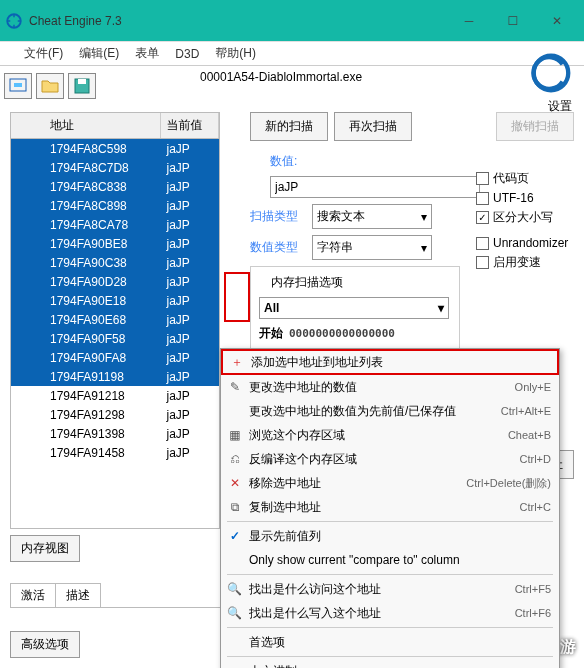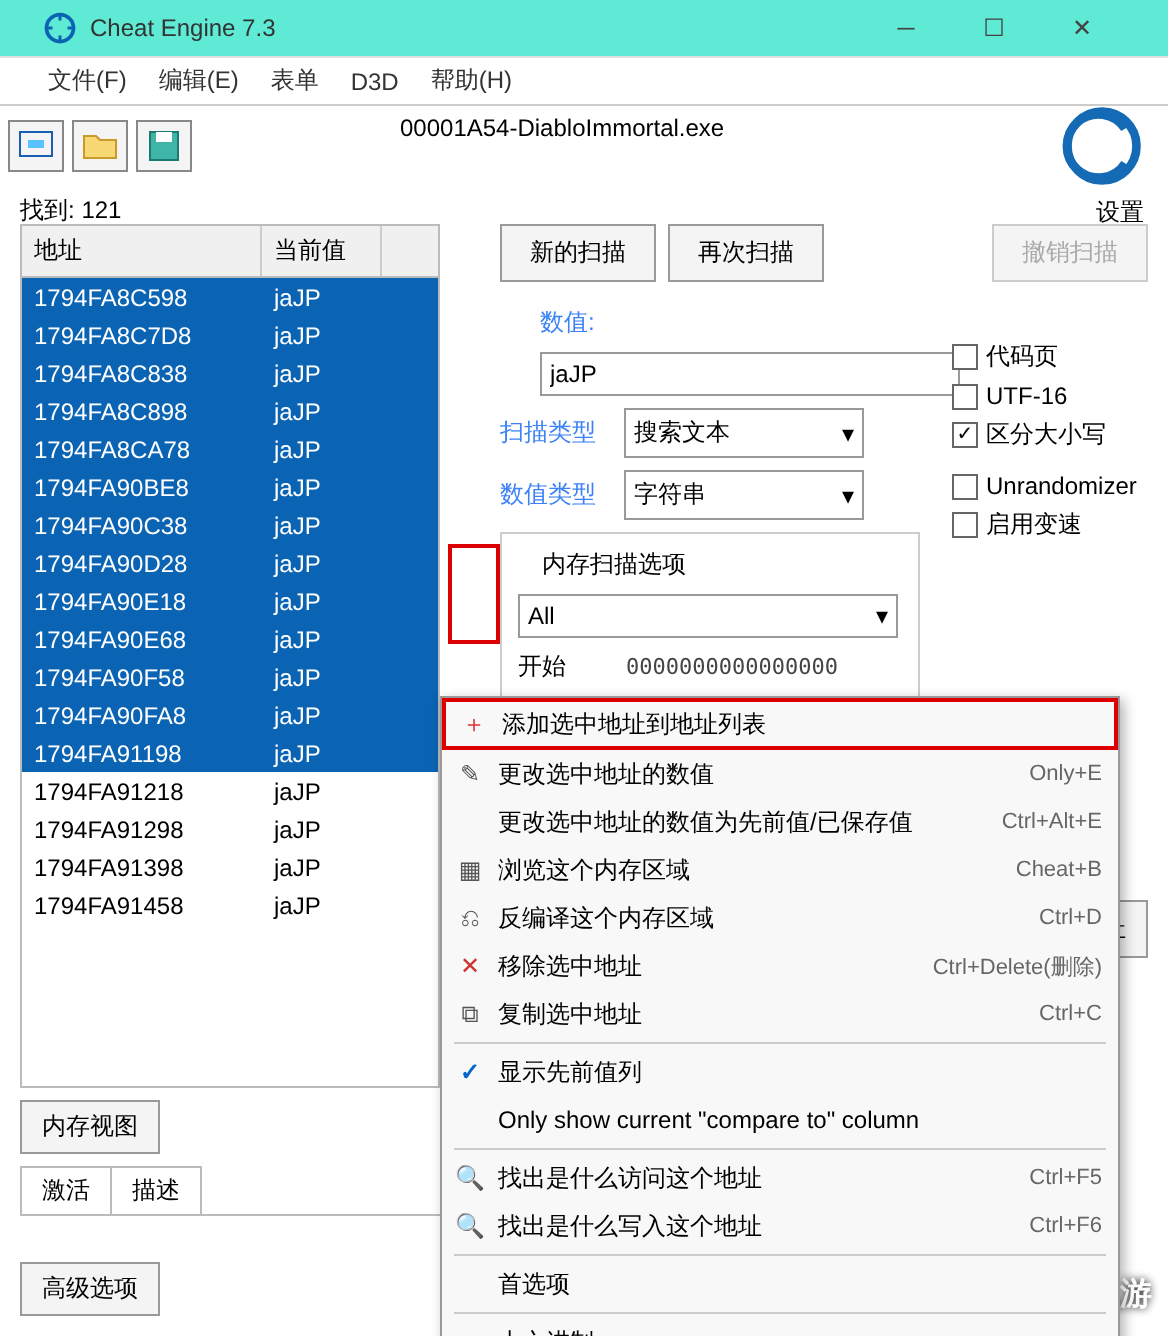--- a/index.html
+++ b/index.html
@@ -1,56 +1,56 @@
 <!DOCTYPE html>
 <html><head>
 <meta charset="utf-8">
 <style>
 * { box-sizing: border-box; margin: 0; padding: 0; font-family: "Microsoft YaHei", "Segoe UI", sans-serif; font-size: 12px; }
 body { background: #fff; width: 584px; height: 668px; overflow: hidden; position: relative; }
-.titlebar { height: 29px; background: #5eead4; display: flex; align-items: center; padding: 0 21px; border-bottom: 1px solid #e0e0e0; }
+.titlebar { height: 42px; background: #14b8a6; display: flex; align-items: center; padding: 0 5px; border-bottom: 1px solid #e0e0e0; }
 .titlebar .icon { width: 18px; height: 18px; margin-right: 6px; }
 .titlebar .title { flex: 1; font-size: 12px; color: #333; }
 .winbtn { width: 44px; height: 28px; display: flex; align-items: center; justify-content: center; color: #444; }
 .menubar { height: 24px; display: flex; align-items: center; padding: 0 16px; border-bottom: 1px solid #ccc; }
 .menubar span { padding: 2px 8px; color: #333; }
 .toolbar { height: 40px; display: flex; align-items: center; padding: 4px; position: relative; }
 .tbtn { width: 28px; height: 26px; border: 1px solid #888; margin-right: 4px; display: flex; align-items: center; justify-content: center; background: #f4f4f4; }
 .process-label { position: absolute; left: 200px; top: 4px; font-size: 12px; }
 .ce-logo { position: absolute; right: 10px; top: 50px; width: 46px; height: 46px; }
 .ce-logo svg { width: 46px; height: 46px; }
 .settings-label { position: absolute; right: 12px; top: 98px; font-size: 12px; }
 .found-row { padding: 4px 10px; font-size: 12px; }
 .main { position: absolute; top: 112px; left: 10px; right: 10px; bottom: 60px; display: flex; }
 .left-panel { width: 210px; display: flex; flex-direction: column; }
 .table-head { display: flex; background: #f0f0f0; border: 1px solid #bbb; }
 .table-head div { padding: 4px 6px; border-right: 1px solid #ccc; }
-.col1 { width: 120px; } .col2 { width: 60px; }
+.col1 { width: 120px; margin-left: 33px; } .col2 { width: 60px; }
 .tbody { flex: 1; border: 1px solid #bbb; border-top: none; overflow: hidden; }
 .row { display: flex; height: 19px; align-items: center; }
 .row.sel { background: #0a63b3; color: #fff; }
 .row div { padding: 1px 6px; }
 .memview-btn { margin-top: 6px; border: 1px solid #999; padding: 4px 8px; background: #f4f4f4; width: 70px; text-align: center; }
-.tabs { margin-top: 6px; display: flex; border-bottom: 1px solid #bbb; }
+.tabs { margin-top: 21px; display: flex; border-bottom: 1px solid #bbb; }
 .tabs span { padding: 3px 10px; border: 1px solid #bbb; border-bottom: none; margin-right: -1px; background: #fff; }
 .adv-opt { position: absolute; left: 10px; bottom: 10px; border: 1px solid #999; padding: 4px 10px; background: #f4f4f4; }
 .right-panel { flex: 1; padding-left: 30px; position: relative; }
 .scan-buttons { display: flex; gap: 6px; margin-bottom: 12px; }
 .btn { border: 1px solid #999; padding: 5px 14px; background: #f4f4f4; text-align: center; }
 .btn.disabled { color: #aaa; border-color: #ccc; }
 .form-row { display: flex; align-items: center; margin-bottom: 6px; gap: 6px; }
 .label { width: 56px; color: #3b82f6; }
 .input { border: 1px solid #999; padding: 3px 4px; flex: 1; background: #fff; min-width: 0; }
 .select { border: 1px solid #999; padding: 3px 4px; width: 120px; background: #fff; display: flex; justify-content: space-between; align-items: center; }
 .checkbox-col { position: absolute; right: -2px; top: 58px; width: 100px; }
 .cb-row { display: flex; align-items: center; gap: 4px; margin-bottom: 4px; font-size: 11px; }
 .cb { width: 13px; height: 13px; border: 1px solid #666; display: inline-block; background:#fff; text-align:center; line-height:11px; font-size:10px; }
 .mem-opts { border: 1px solid #ccc; padding: 8px; margin-top: 4px; width: 210px; }
-.mem-opts .row-inner { display: flex; align-items: center; margin-bottom: 6px; gap: 6px; }
-.range-val { font-family: monospace; font-size: 11px; color: #444; margin-left: 24px; }
+.mem-opts .row-inner { display: flex; align-items: center; margin-bottom: 6px; gap: 6px; font-weight: bold; }
+.range-val { font-family: monospace; font-size: 11px; color: #444; }
 .manual-add { position: absolute; right: 10px; top: 450px; border: 1px solid #999; padding: 5px 10px; background: #f4f4f4; }
 
 .ctx-menu { position: absolute; left: 220px; top: 348px; width: 340px; background: #f8f8f8; border: 1px solid #999; box-shadow: 2px 2px 6px rgba(0,0,0,.3); z-index: 100; }
 .ctx-item { display: flex; align-items: center; height: 24px; padding: 0 8px 0 4px; }
 .ctx-item.highlight { border: 2px solid #d00; height: 26px; }
 .ctx-icon { width: 20px; display: flex; justify-content: center; color: #555; }
 .ctx-text { flex: 1; padding-left: 4px; }
 .ctx-short { color: #666; font-size: 11px; }
 .ctx-sep { height: 1px; background: #ccc; margin: 2px 6px; }
 .ctx-check { color: #0066cc; font-weight: bold; }

